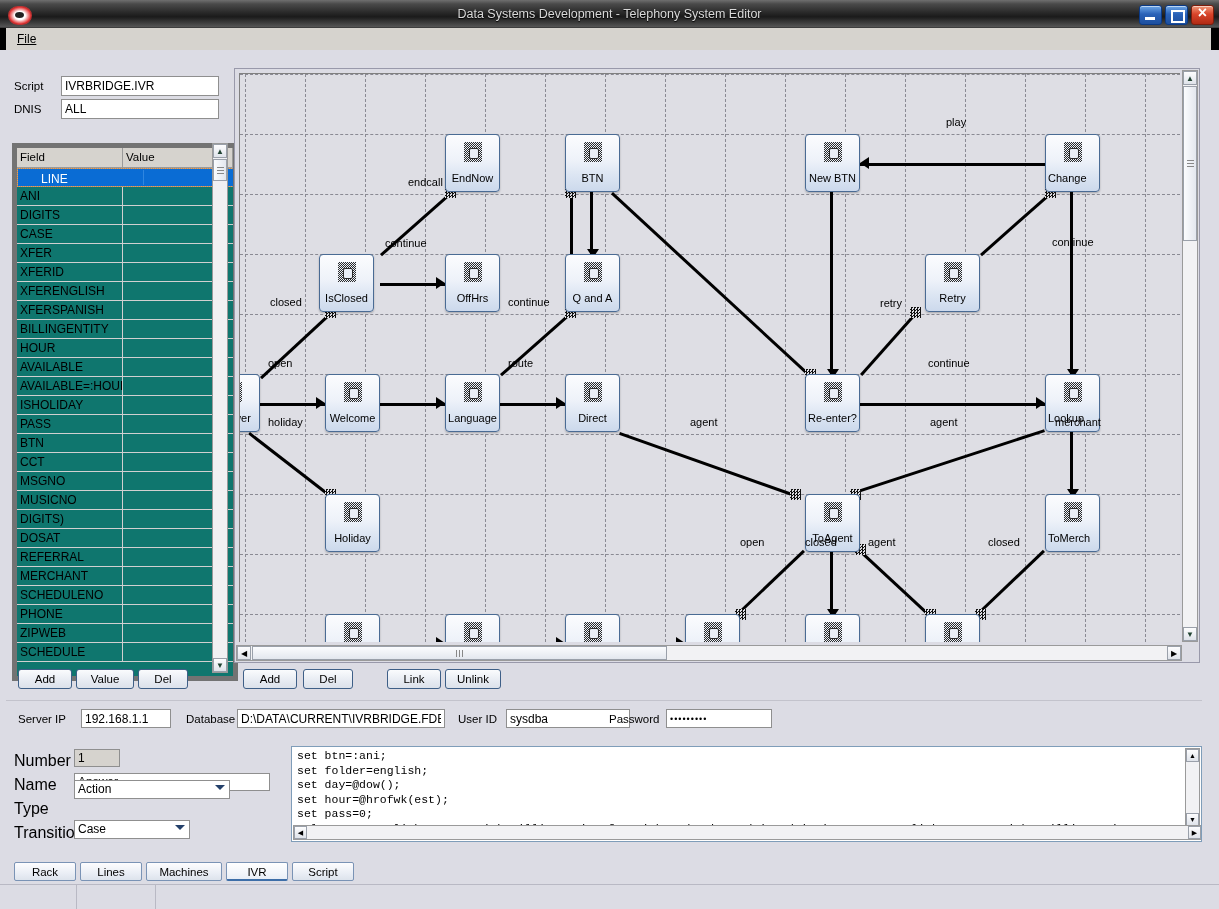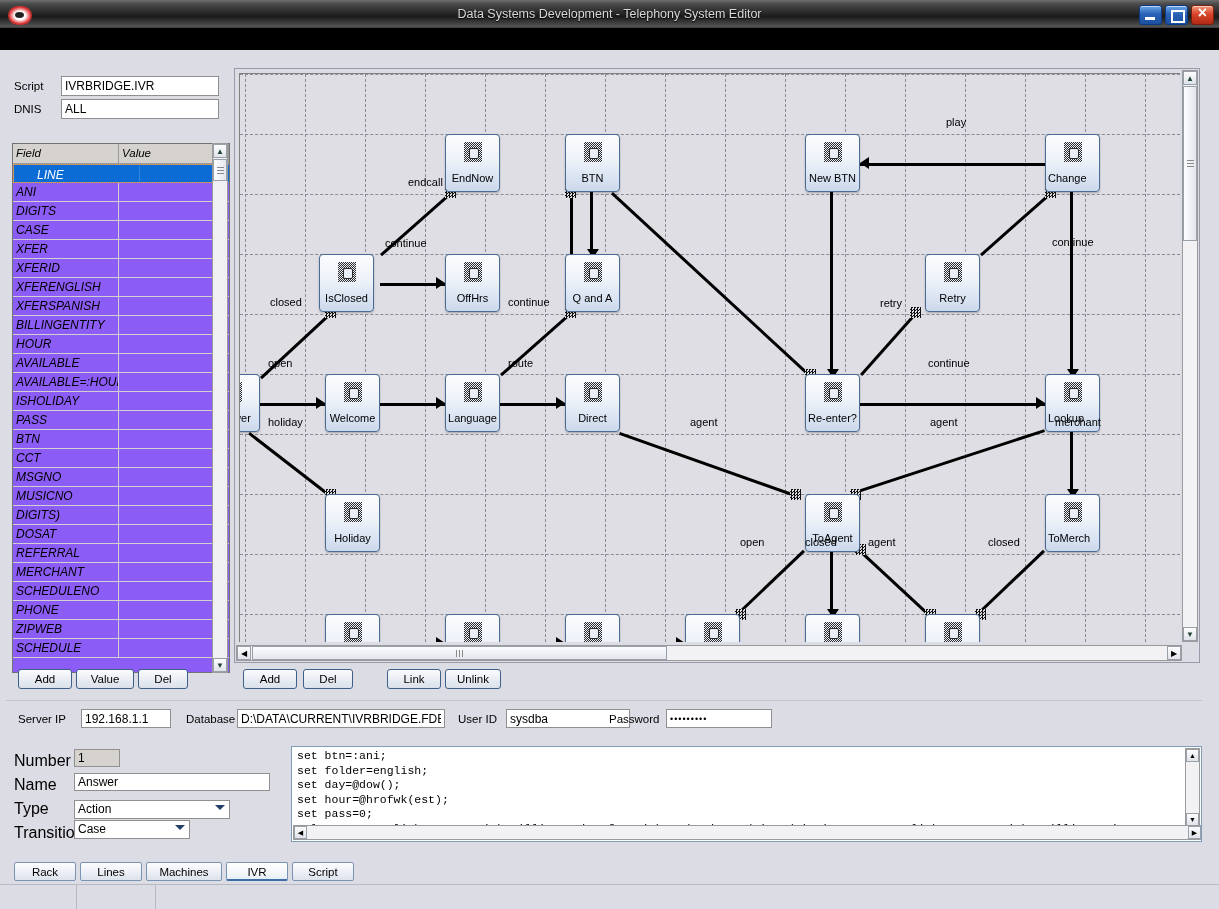--- a/index.html
+++ b/index.html
@@ -41,22 +41,22 @@
   #leftpanel{position:absolute;left:6px;top:18px;width:228px;height:595px;background:#dcdce4;}
   .lblrow{position:absolute;font-size:11.5px;}
   .lbl-script{left:8px;top:12px;}
   .lbl-dnis{left:8px;top:35px;}
   .tinput{position:absolute;background:#fff;border:1px solid #8f8f8f;font-size:12px;
     padding:1px 3px;font-family:"Liberation Sans",sans-serif;box-sizing:border-box;}
   #in-script{left:55px;top:8px;width:158px;height:20px;}
   #in-dnis{left:55px;top:31px;width:158px;height:20px;}
 
   
-  #grid{position:absolute;left:6px;top:75px;width:216px;height:528px;background:#8b5cf6;
-    border:1px solid #737373;overflow:hidden;font-style:italic;}
+  #grid{position:absolute;left:6px;top:75px;width:216px;height:528px;background:#0f766e;
+    border:5px solid #737373;overflow:hidden;}
   #gridhdr{display:flex;height:19px;background:#d6d3ce;border-bottom:1px solid #9a9a9a;}
   #gridhdr div{font-size:11.5px;line-height:19px;padding-left:3px;border-right:1px solid #9a9a9a;
     box-sizing:border-box;}
   .hc1{width:106px;}.hc2{width:110px;}
   .grow{display:flex;height:19px;border-bottom:1px solid #d0d0d0;box-sizing:border-box;}
   .grow .c1{width:106px;font-size:12px;line-height:18px;padding-left:3px;border-right:1px solid #d0d0d0;
     box-sizing:border-box;white-space:nowrap;overflow:hidden;}
   .grow .c2{width:110px;}
   .grow.sel{background:#0a6cd4;color:#fff;outline:1px dotted #ff9a3c;outline-offset:-1px;padding-left:20px;}
   .grow.sel .c1{border-right-color:#2f86e0;}
@@ -137,21 +137,21 @@
 
   
   #bottom{position:absolute;left:6px;top:694px;width:1196px;height:108px;background:#dcdce4;}
   .bl{position:absolute;font-size:16px;}
   #in-number{left:68px;top:5px;width:46px;height:18px;background:#d6d3ce;border:1px solid #8f8f8f;}
   #in-name{left:68px;top:29px;width:196px;height:18px;}
   .sel{position:absolute;background:#fff;border:1px solid #8f8f8f;height:19px;font-size:12px;
     box-sizing:border-box;padding:1px 3px;}
   .sel .cv{position:absolute;right:4px;top:4px;width:0;height:0;border-left:5px solid transparent;
     border-right:5px solid transparent;border-top:5px solid #24406a;}
-  #sel-type{left:68px;top:56px;width:156px;}
+  #sel-type{left:68px;top:36px;width:156px;}
   #sel-trans{left:68px;top:76px;width:116px;}
 
   #scriptbox{position:absolute;left:285px;top:2px;width:911px;height:96px;background:#fff;
     border:1px solid #7f9db9;box-sizing:border-box;overflow:hidden;}
   #scriptbox .code{position:absolute;left:5px;top:2px;font-family:"Liberation Mono",monospace;
     font-size:11.5px;line-height:14.6px;white-space:pre;}
   #sb-v{position:absolute;right:1px;top:1px;width:15px;height:79px;background:#f2f2f4;
     border:1px solid #9a9a9a;box-sizing:border-box;}
   #sb-h{position:absolute;left:1px;bottom:1px;width:909px;height:15px;background:#f2f2f4;
     border:1px solid #9a9a9a;box-sizing:border-box;}
@@ -180,20 +180,23 @@
   <div id="titlebar">
     <div class="appicon"></div>
     <div class="title">Data Systems Development - Telephony System Editor</div>
     <div class="wbtns">
       <div class="wbtn min"></div>
       <div class="wbtn max"></div>
       <div class="wbtn close"></div>
     </div>
   </div>
 
+  <div id="menubar">
+    <div class="mi"><u>File</u></div>
+  </div>
   <div id="blackleft"></div>
   <div id="blackedge"></div>
 
   <div id="client">
 
     <div id="leftpanel">
       <div class="lblrow lbl-script">Script</div>
       <input class="tinput" id="in-script" value="IVRBRIDGE.IVR" style="">
       <div class="lblrow lbl-dnis">DNIS</div>
       <input class="tinput" id="in-dnis" value="ALL" style="">

